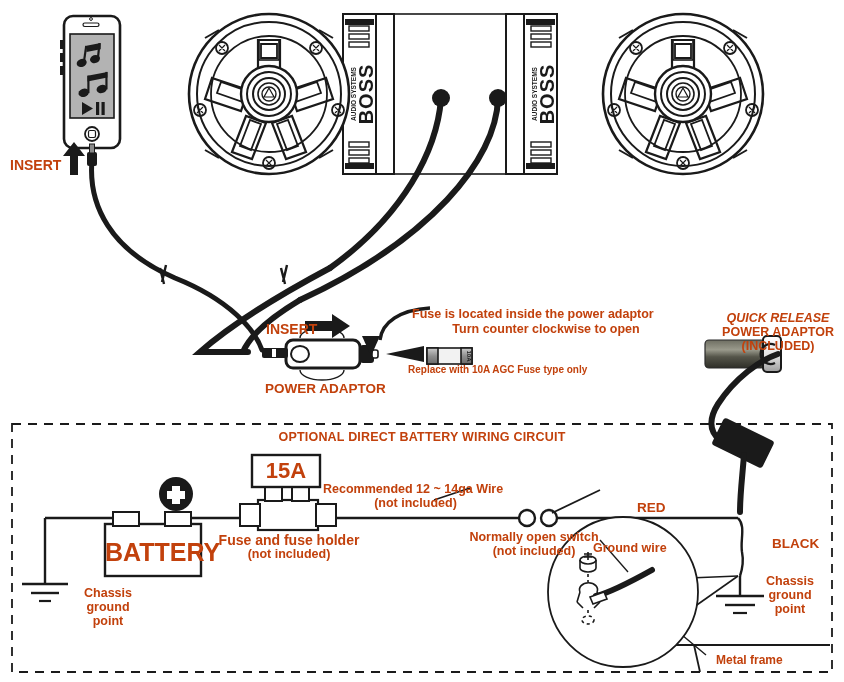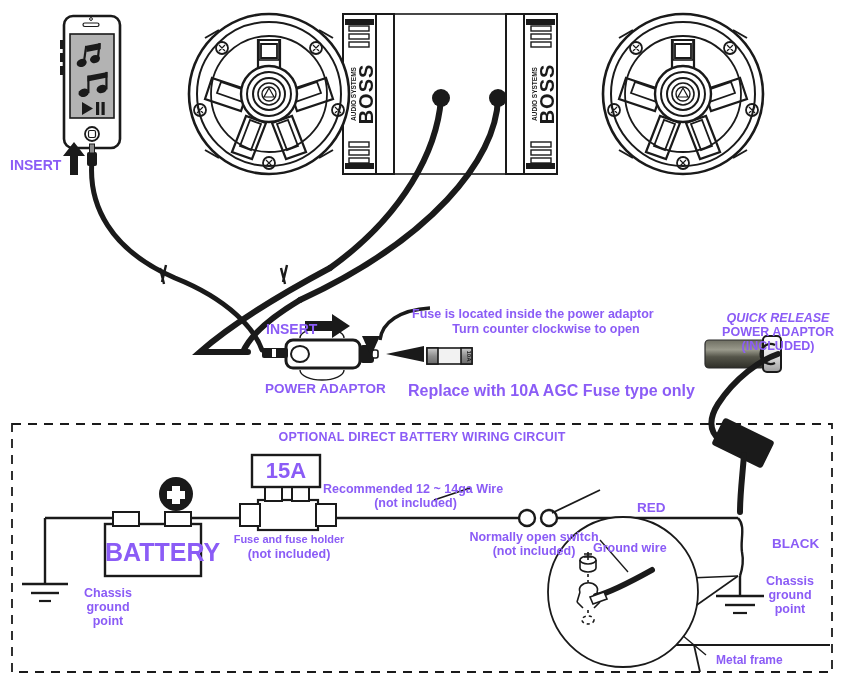--- a/index.html
+++ b/index.html
@@ -1,20 +1,20 @@
 <!DOCTYPE html>
 <html><head>
 <meta charset="utf-8">
 <style>
   html,body{margin:0;padding:0;background:#ffffff;}
   body{width:844px;height:682px;position:relative;overflow:hidden;
        font-family:"Liberation Sans",sans-serif;color:#111;}
   #stage{position:absolute;inset:0;}
   svg{position:absolute;left:0;top:0;}
-  .lbl{position:absolute;font-weight:bold;color:#8b5cf6;line-height:1.12;}
+  .lbl{position:absolute;font-weight:bold;color:#c2410c;line-height:1.12;}
   .ctr{text-align:center;}
 </style>
 </head>
 <body>
 
 <div id="stage">
 
 <svg width="844" height="682" viewBox="0 0 844 682">
   <defs>
     <linearGradient id="qrGrad" x1="0" y1="0" x2="0" y2="1">
@@ -344,33 +344,33 @@
 
 <div class="lbl" style="left:10px;top:158px;font-size:14px;">INSERT</div>
 
 <div class="lbl" style="left:266px;top:322px;font-size:14px;">INSERT</div>
 
 <div class="lbl" style="left:265px;top:381px;font-size:13.5px;">POWER ADAPTOR</div>
 
 <div class="lbl" style="left:412px;top:307px;font-size:12.5px;">Fuse is located inside the power adaptor</div>
 <div class="lbl ctr" style="left:412px;top:322px;width:268px;font-size:12.5px;">Turn counter clockwise to open</div>
 
-<div class="lbl" style="left:408px;top:382px;font-size:16px;">Replace with 10A AGC Fuse type only</div>
+<div class="lbl" style="left:408px;top:364px;font-size:10px;">Replace with 10A AGC Fuse type only</div>
 
 <div class="lbl ctr" style="left:712px;top:311px;width:132px;font-size:12.5px;font-style:italic;">QUICK RELEASE</div>
 <div class="lbl ctr" style="left:712px;top:325px;width:132px;font-size:12.5px;">POWER ADAPTOR</div>
 <div class="lbl ctr" style="left:712px;top:339px;width:132px;font-size:12.5px;">(INCLUDED)</div>
 
 <div class="lbl ctr" style="left:222px;top:430px;width:400px;font-size:12.5px;letter-spacing:0.2px;">OPTIONAL DIRECT BATTERY WIRING CIRCUIT</div>
 
 <div class="lbl ctr" style="left:105px;top:538px;width:96px;font-size:25px;text-align:center;">BATTERY</div>
 
 <div class="lbl ctr" style="left:252px;top:459px;width:68px;font-size:22px;">15A</div>
 
-<div class="lbl ctr" style="left:208px;top:533px;width:162px;font-size:11px;">Fuse and fuse holder</div>
+<div class="lbl ctr" style="left:208px;top:533px;width:162px;font-size:14px;">Fuse and fuse holder</div>
 <div class="lbl ctr" style="left:208px;top:547px;width:162px;font-size:12.5px;">(not included)</div>
 
 <div class="lbl" style="left:323px;top:482px;font-size:12.5px;text-align:center;">Recommended 12 ~ 14ga Wire</div>
 <div class="lbl ctr" style="left:323px;top:496px;width:185px;font-size:12.5px;">(not included)</div>
 
 <div class="lbl ctr" style="left:444px;top:530px;width:180px;font-size:12.5px;">Normally open switch</div>
 <div class="lbl ctr" style="left:444px;top:544px;width:180px;font-size:12.5px;">(not included)</div>
 
 <div class="lbl" style="left:637px;top:500px;font-size:13.5px;">RED</div>
 <div class="lbl" style="left:748px;top:536px;font-size:13.5px;padding-left:24px;">BLACK</div>

